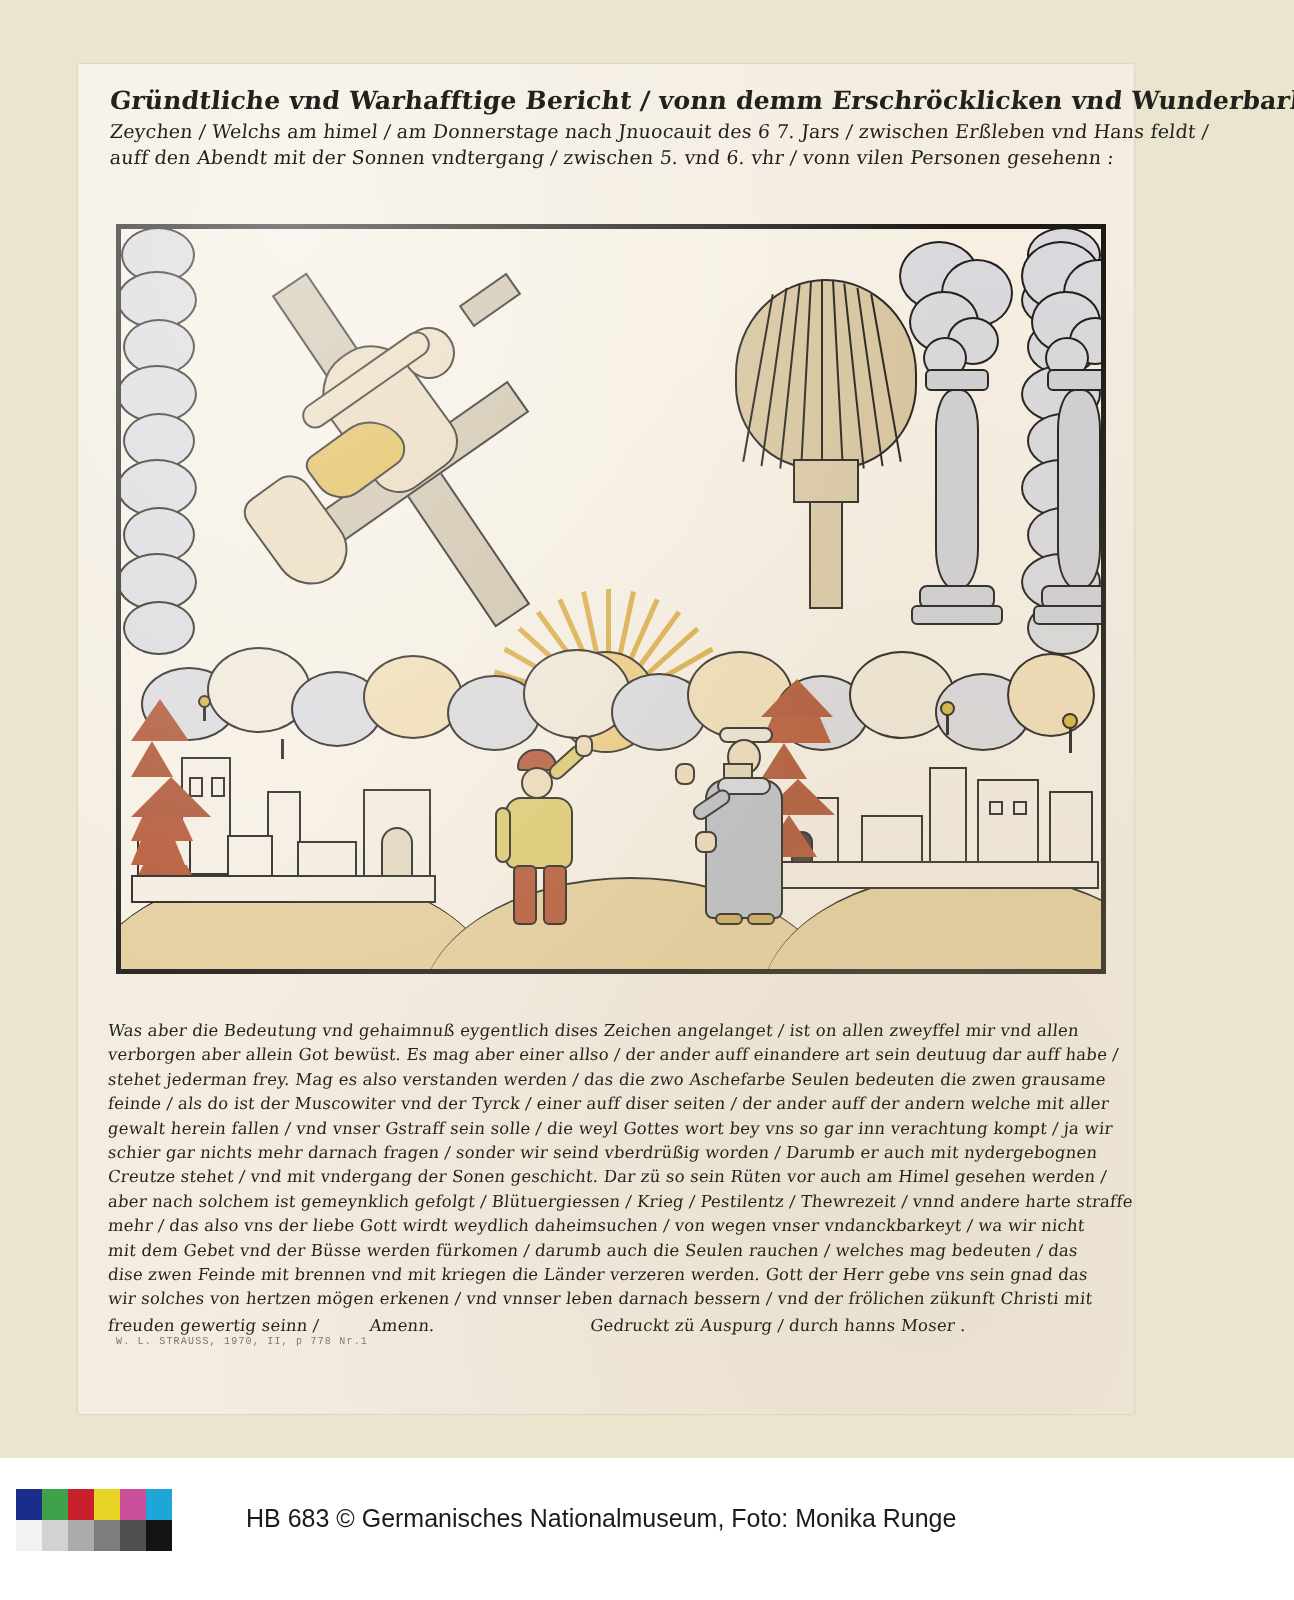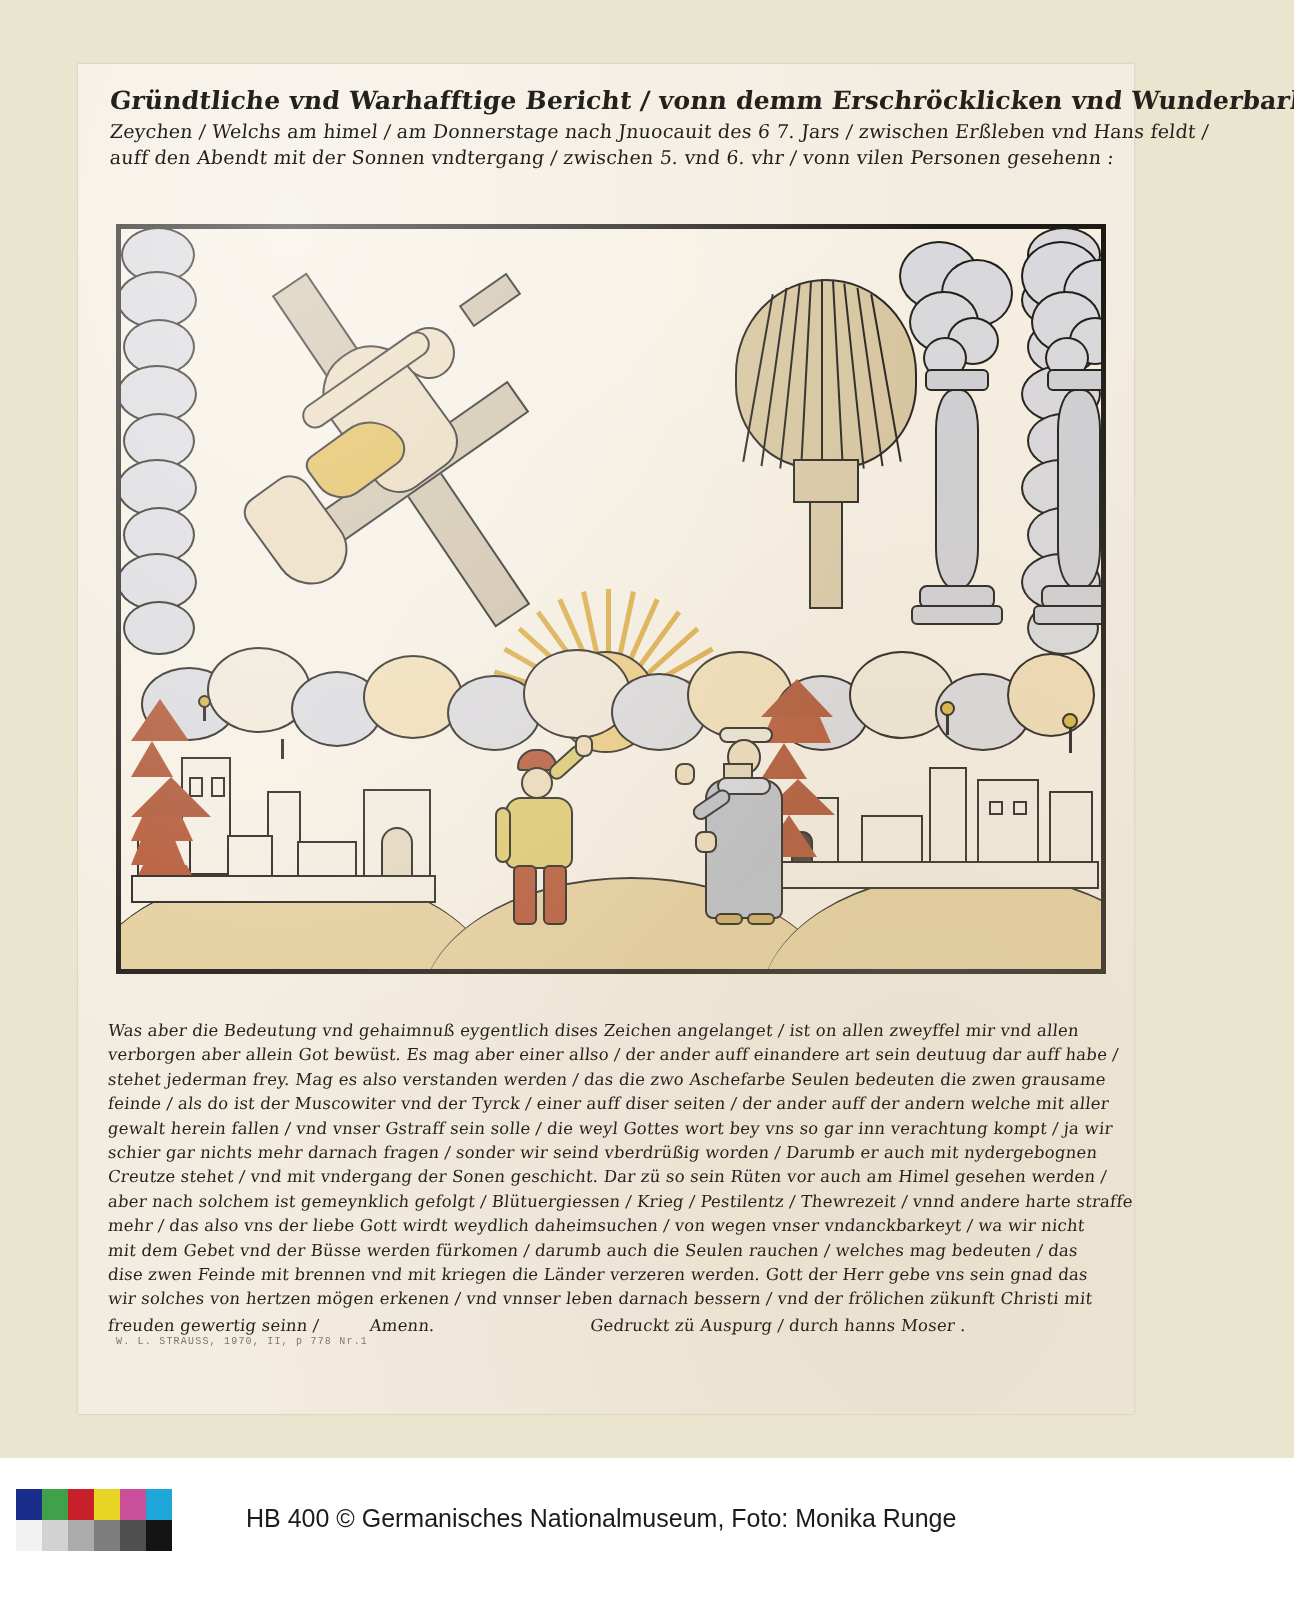--- a/index.html
+++ b/index.html
@@ -481,15 +481,15 @@
     <div class="row">
       <div class="sw" style="background:#f2f2f2"></div>
       <div class="sw" style="background:#d2d2d2"></div>
       <div class="sw" style="background:#ababab"></div>
       <div class="sw" style="background:#7d7d7d"></div>
       <div class="sw" style="background:#4f4f4f"></div>
       <div class="sw" style="background:#141414"></div>
     </div>
   </div>
 
-  <div id="caption">HB 400 © Germanisches Nationalmuseum, Foto: Monika Runge</div>
+  <div id="caption">HB 683 © Germanisches Nationalmuseum, Foto: Monika Runge</div>
 
 </div>
 
 </body></html>

